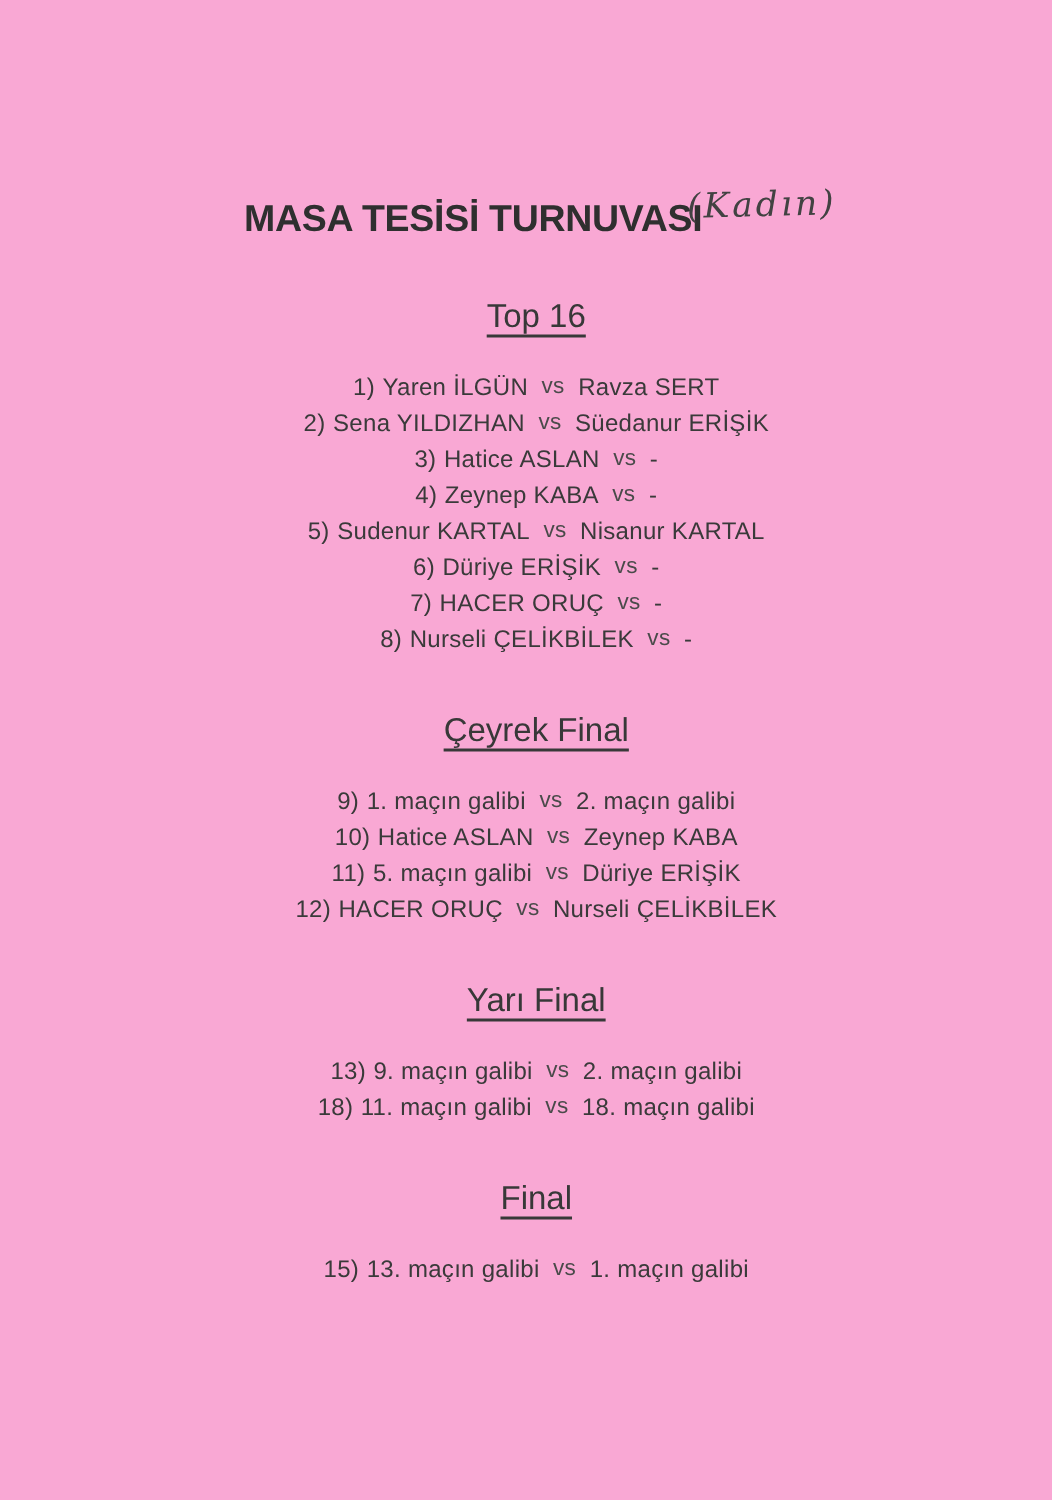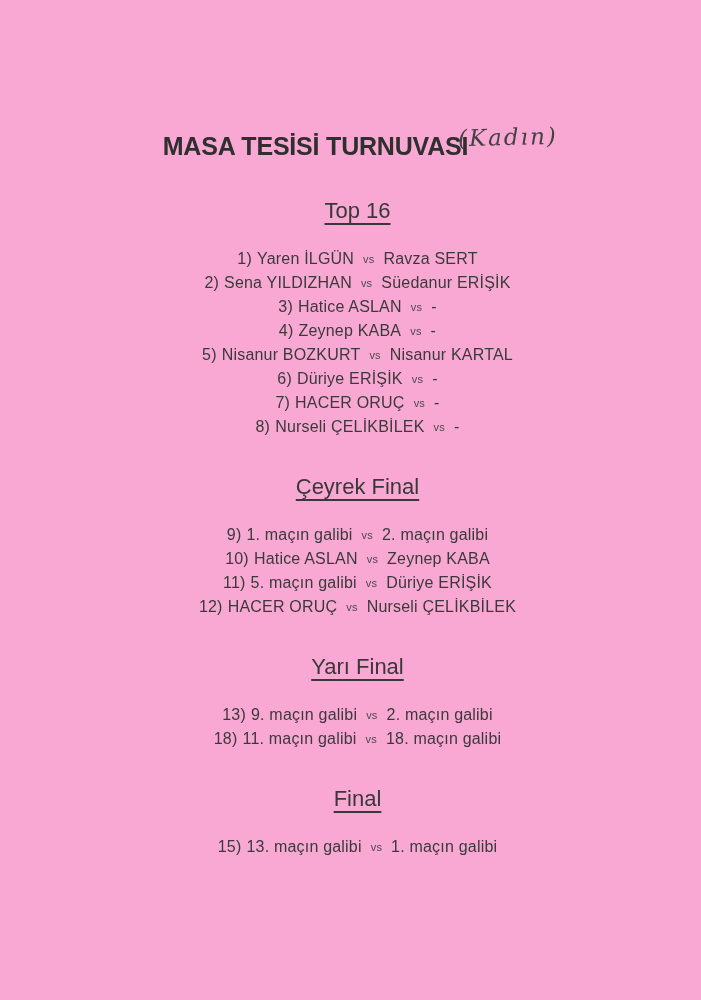--- a/index.html
+++ b/index.html
@@ -64,21 +64,21 @@
   .section:first-of-type .matches { margin-top: 24px; }
   .match {
     height: 24px;
     line-height: 24px;
     font-size: 16px;
     letter-spacing: 0.2px;
     white-space: nowrap;
   }
   .match .num { margin-right: 5px; }
   .match .vs {
-    font-size: 11px;
+    font-size: 15px;
     color: #4a4a4a;
     margin: 0 9px;
     position: relative;
     top: -1px;
   }
 </style>
 </head>
 <body>
 
 <div class="page">
@@ -98,21 +98,21 @@
         <div class="match">
           <span class="num">2)</span><span class="p1">Sena YILDIZHAN</span><span class="vs">vs</span><span class="p2">Süedanur ERİŞİK</span>
         </div>
         <div class="match">
           <span class="num">3)</span><span class="p1">Hatice ASLAN</span><span class="vs">vs</span><span class="p2">-</span>
         </div>
         <div class="match">
           <span class="num">4)</span><span class="p1">Zeynep KABA</span><span class="vs">vs</span><span class="p2">-</span>
         </div>
         <div class="match">
-          <span class="num">5)</span><span class="p1">Nisanur BOZKURT</span><span class="vs">vs</span><span class="p2">Nisanur KARTAL</span>
+          <span class="num">5)</span><span class="p1">Sudenur KARTAL</span><span class="vs">vs</span><span class="p2">Nisanur KARTAL</span>
         </div>
         <div class="match">
           <span class="num">6)</span><span class="p1">Düriye ERİŞİK</span><span class="vs">vs</span><span class="p2">-</span>
         </div>
         <div class="match">
           <span class="num">7)</span><span class="p1">HACER ORUÇ</span><span class="vs">vs</span><span class="p2">-</span>
         </div>
         <div class="match">
           <span class="num">8)</span><span class="p1">Nurseli ÇELİKBİLEK</span><span class="vs">vs</span><span class="p2">-</span>
         </div>

